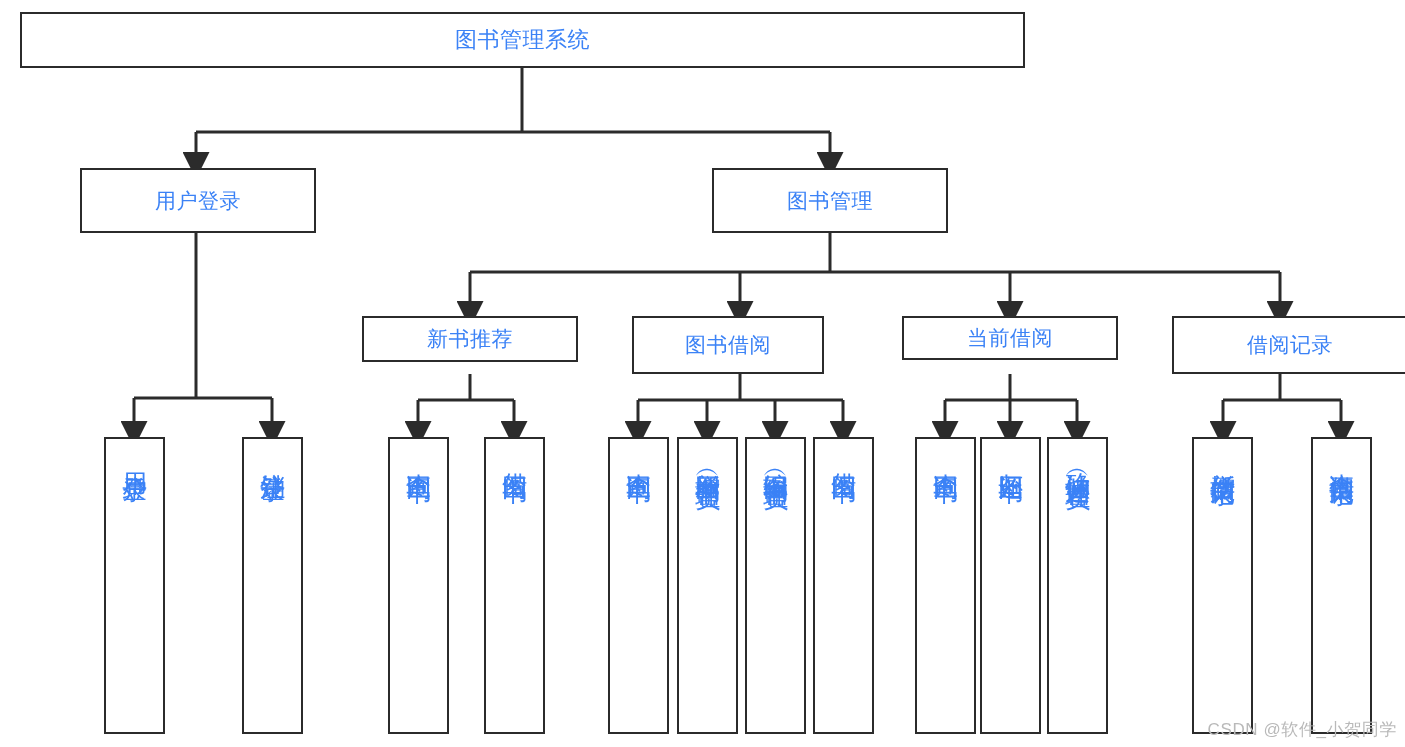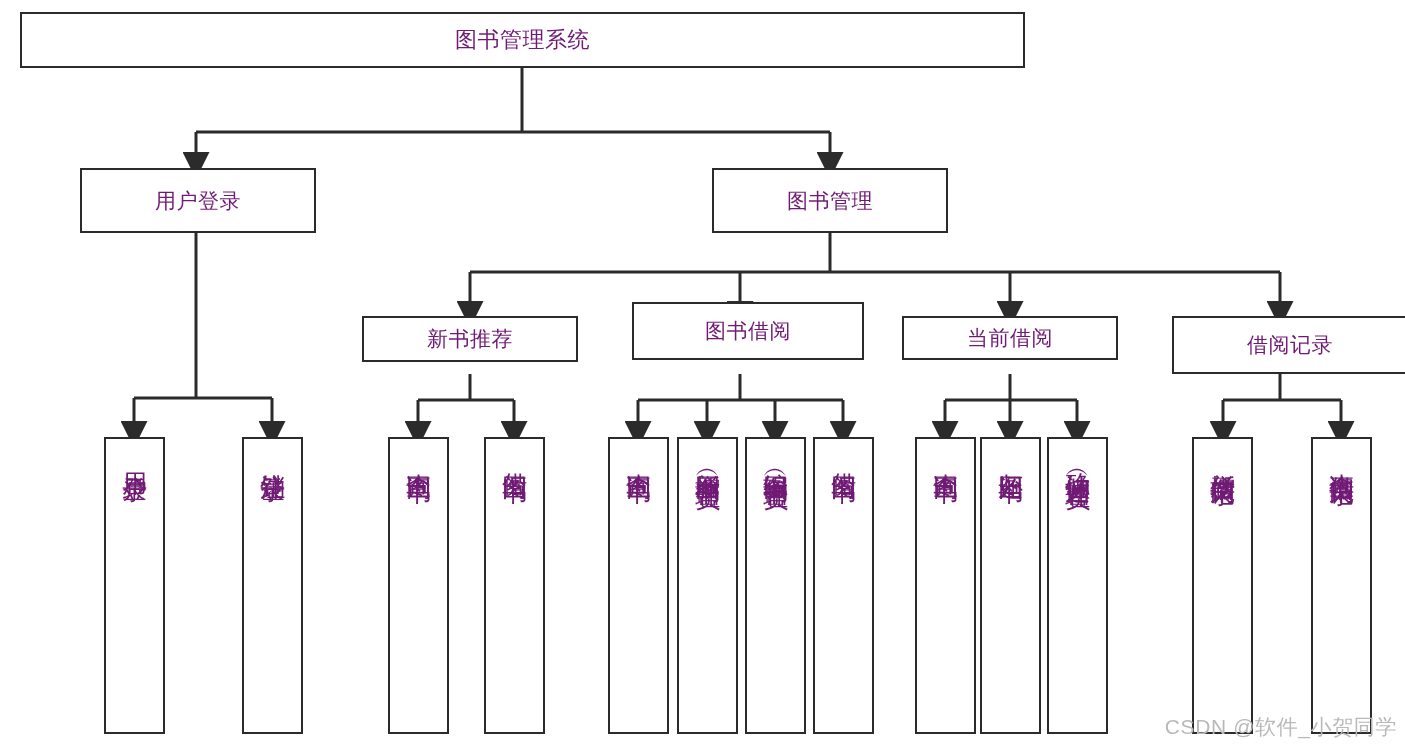--- a/index.html
+++ b/index.html
@@ -13,21 +13,21 @@
   svg#wires{position:absolute;left:0;top:0;width:1405px;height:747px;}
 
   .node{
     position:absolute;
     box-sizing:border-box;
     border:2.5px solid #2b2b2b;
     background:#ffffff;
     display:flex;
     align-items:center;
     justify-content:center;
-    color:#701a75;
+    color:#3b82f6;
     z-index:2;
   }
   .node .lbl{
     display:block;
     white-space:nowrap;
     line-height:1.12;
   }
   
   .node.horiz .lbl{font-size:21px;letter-spacing:.5px;}
   .node.title .lbl{font-size:22px;letter-spacing:.5px;}
@@ -39,21 +39,21 @@
     font-size:25px;
     line-height:1.02;
     letter-spacing:2px;
     white-space:nowrap;
   }
 
   .watermark{
     position:absolute;
     right:8px;
     bottom:6px;
-    font-size:21px;
+    font-size:17px;
     color:#b9b9b9;
     letter-spacing:.6px;
     z-index:5;
     white-space:nowrap;
     pointer-events:none;
   }
 </style>
 </head>
 <body>
 
@@ -116,21 +116,21 @@
   <div class="node horiz" style="left:80px;top:168px;width:236px;height:65px;">
     <span class="lbl">用户登录</span>
   </div>
   <div class="node horiz" style="left:712px;top:168px;width:236px;height:65px;">
     <span class="lbl">图书管理</span>
   </div>
 
   <div class="node horiz" style="left:362px;top:316px;width:216px;height:46px;">
     <span class="lbl">新书推荐</span>
   </div>
-  <div class="node horiz" style="left:632px;top:302px;width:232px;height:58px;">
+  <div class="node horiz" style="left:632px;top:316px;width:192px;height:58px;">
     <span class="lbl">图书借阅</span>
   </div>
   <div class="node horiz" style="left:902px;top:316px;width:216px;height:44px;">
     <span class="lbl">当前借阅</span>
   </div>
   <div class="node horiz" style="left:1172px;top:316px;width:236px;height:58px;">
     <span class="lbl">借阅记录</span>
   </div>
 
   <div class="node vert" style="left:104px;top:437px;width:61px;height:297px;">

